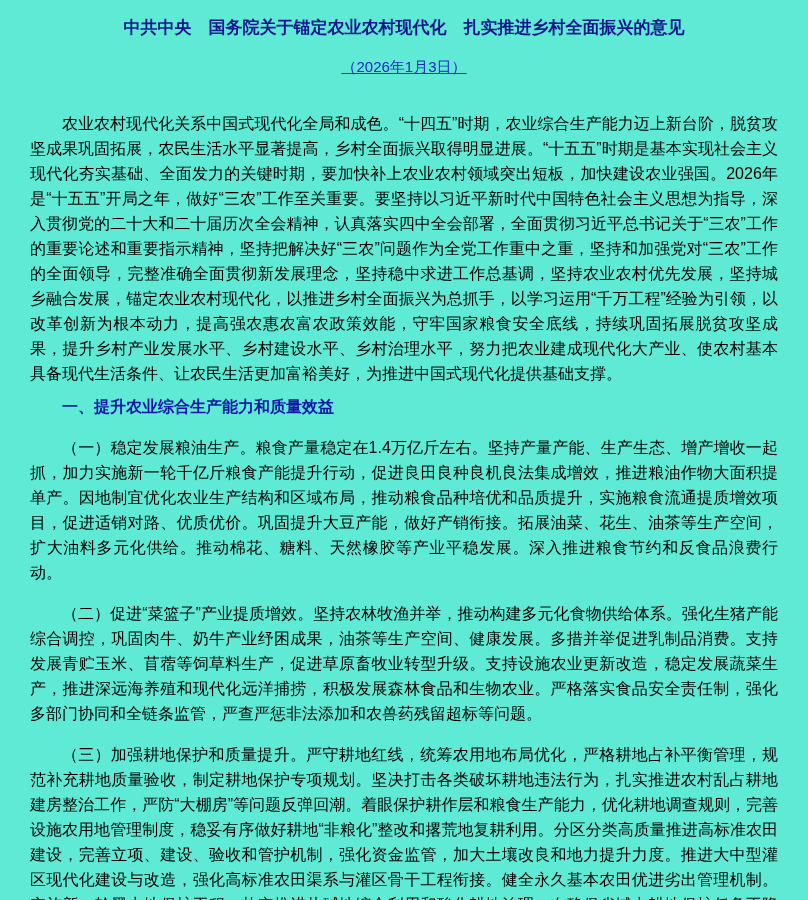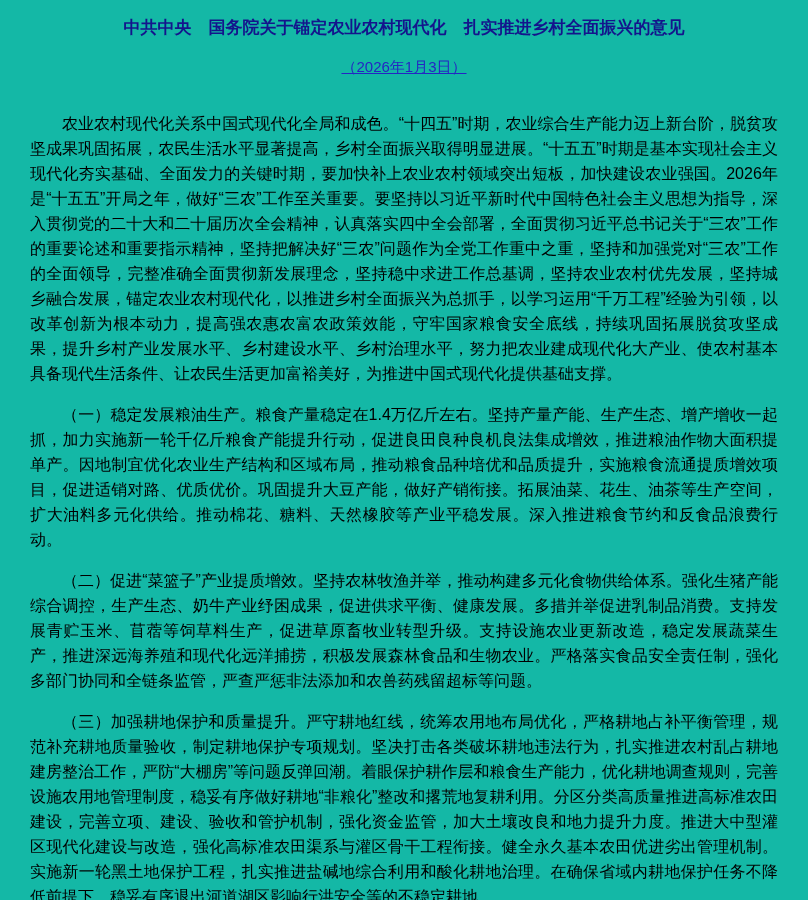--- a/index.html
+++ b/index.html
@@ -7,21 +7,21 @@
     padding: 0;
     background: #ffffff;
   }
   .page {
     position: relative;
     width: 808px;
     height: 900px;
     box-sizing: border-box;
     padding: 14px 30px 0 30px;
     overflow: hidden;
-    background: #14b8a6;
+    background: #5eead4;
     font-family: "Liberation Sans", sans-serif;
   }
   .doc-title {
     font-size: 17px;
     font-weight: bold;
     color: #14148c;
     text-align: center;
     margin: 2px 20px 0 20px;
     line-height: 24px;
   }
@@ -57,19 +57,20 @@
 </head>
 <body>
 
 <div class="page">
   <h1 class="doc-title">中共中央　国务院关于锚定农业农村现代化　扎实推进乡村全面振兴的意见</h1>
 
   <div class="doc-date">（2026年1月3日）</div>
 
   <p class="para intro">农业农村现代化关系中国式现代化全局和成色。“十四五”时期，农业综合生产能力迈上新台阶，脱贫攻坚成果巩固拓展，农民生活水平显著提高，乡村全面振兴取得明显进展。“十五五”时期是基本实现社会主义现代化夯实基础、全面发力的关键时期，要加快补上农业农村领域突出短板，加快建设农业强国。2026年是“十五五”开局之年，做好“三农”工作至关重要。要坚持以习近平新时代中国特色社会主义思想为指导，深入贯彻党的二十大和二十届历次全会精神，认真落实四中全会部署，全面贯彻习近平总书记关于“三农”工作的重要论述和重要指示精神，坚持把解决好“三农”问题作为全党工作重中之重，坚持和加强党对“三农”工作的全面领导，完整准确全面贯彻新发展理念，坚持稳中求进工作总基调，坚持农业农村优先发展，坚持城乡融合发展，锚定农业农村现代化，以推进乡村全面振兴为总抓手，以学习运用“千万工程”经验为引领，以改革创新为根本动力，提高强农惠农富农政策效能，守牢国家粮食安全底线，持续巩固拓展脱贫攻坚成果，提升乡村产业发展水平、乡村建设水平、乡村治理水平，努力把农业建成现代化大产业、使农村基本具备现代生活条件、让农民生活更加富裕美好，为推进中国式现代化提供基础支撑。</p>
 
+  <h2 class="section-heading">一、提升农业综合生产能力和质量效益</h2>
 
   <p class="para item item-first">（一）稳定发展粮油生产。粮食产量稳定在1.4万亿斤左右。坚持产量产能、生产生态、增产增收一起抓，加力实施新一轮千亿斤粮食产能提升行动，促进良田良种良机良法集成增效，推进粮油作物大面积提单产。因地制宜优化农业生产结构和区域布局，推动粮食品种培优和品质提升，实施粮食流通提质增效项目，促进适销对路、优质优价。巩固提升大豆产能，做好产销衔接。拓展油菜、花生、油茶等生产空间，扩大油料多元化供给。推动棉花、糖料、天然橡胶等产业平稳发展。深入推进粮食节约和反食品浪费行动。</p>
 
-  <p class="para item">（二）促进“菜篮子”产业提质增效。坚持农林牧渔并举，推动构建多元化食物供给体系。强化生猪产能综合调控，生产生态、奶牛产业纾困成果，促进供求平衡、健康发展。多措并举促进乳制品消费。支持发展青贮玉米、苜蓿等饲草料生产，促进草原畜牧业转型升级。支持设施农业更新改造，稳定发展蔬菜生产，推进深远海养殖和现代化远洋捕捞，积极发展森林食品和生物农业。严格落实食品安全责任制，强化多部门协同和全链条监管，严查严惩非法添加和农兽药残留超标等问题。</p>
+  <p class="para item">（二）促进“菜篮子”产业提质增效。坚持农林牧渔并举，推动构建多元化食物供给体系。强化生猪产能综合调控，巩固肉牛、奶牛产业纾困成果，油茶等生产空间、健康发展。多措并举促进乳制品消费。支持发展青贮玉米、苜蓿等饲草料生产，促进草原畜牧业转型升级。支持设施农业更新改造，稳定发展蔬菜生产，推进深远海养殖和现代化远洋捕捞，积极发展森林食品和生物农业。严格落实食品安全责任制，强化多部门协同和全链条监管，严查严惩非法添加和农兽药残留超标等问题。</p>
 
   <p class="para item">（三）加强耕地保护和质量提升。严守耕地红线，统筹农用地布局优化，严格耕地占补平衡管理，规范补充耕地质量验收，制定耕地保护专项规划。坚决打击各类破坏耕地违法行为，扎实推进农村乱占耕地建房整治工作，严防“大棚房”等问题反弹回潮。着眼保护耕作层和粮食生产能力，优化耕地调查规则，完善设施农用地管理制度，稳妥有序做好耕地“非粮化”整改和撂荒地复耕利用。分区分类高质量推进高标准农田建设，完善立项、建设、验收和管护机制，强化资金监管，加大土壤改良和地力提升力度。推进大中型灌区现代化建设与改造，强化高标准农田渠系与灌区骨干工程衔接。健全永久基本农田优进劣出管理机制。实施新一轮黑土地保护工程，扎实推进盐碱地综合利用和酸化耕地治理。在确保省域内耕地保护任务不降低前提下，稳妥有序退出河道湖区影响行洪安全等的不稳定耕地。</p>
 </div>
 
 </body></html>

